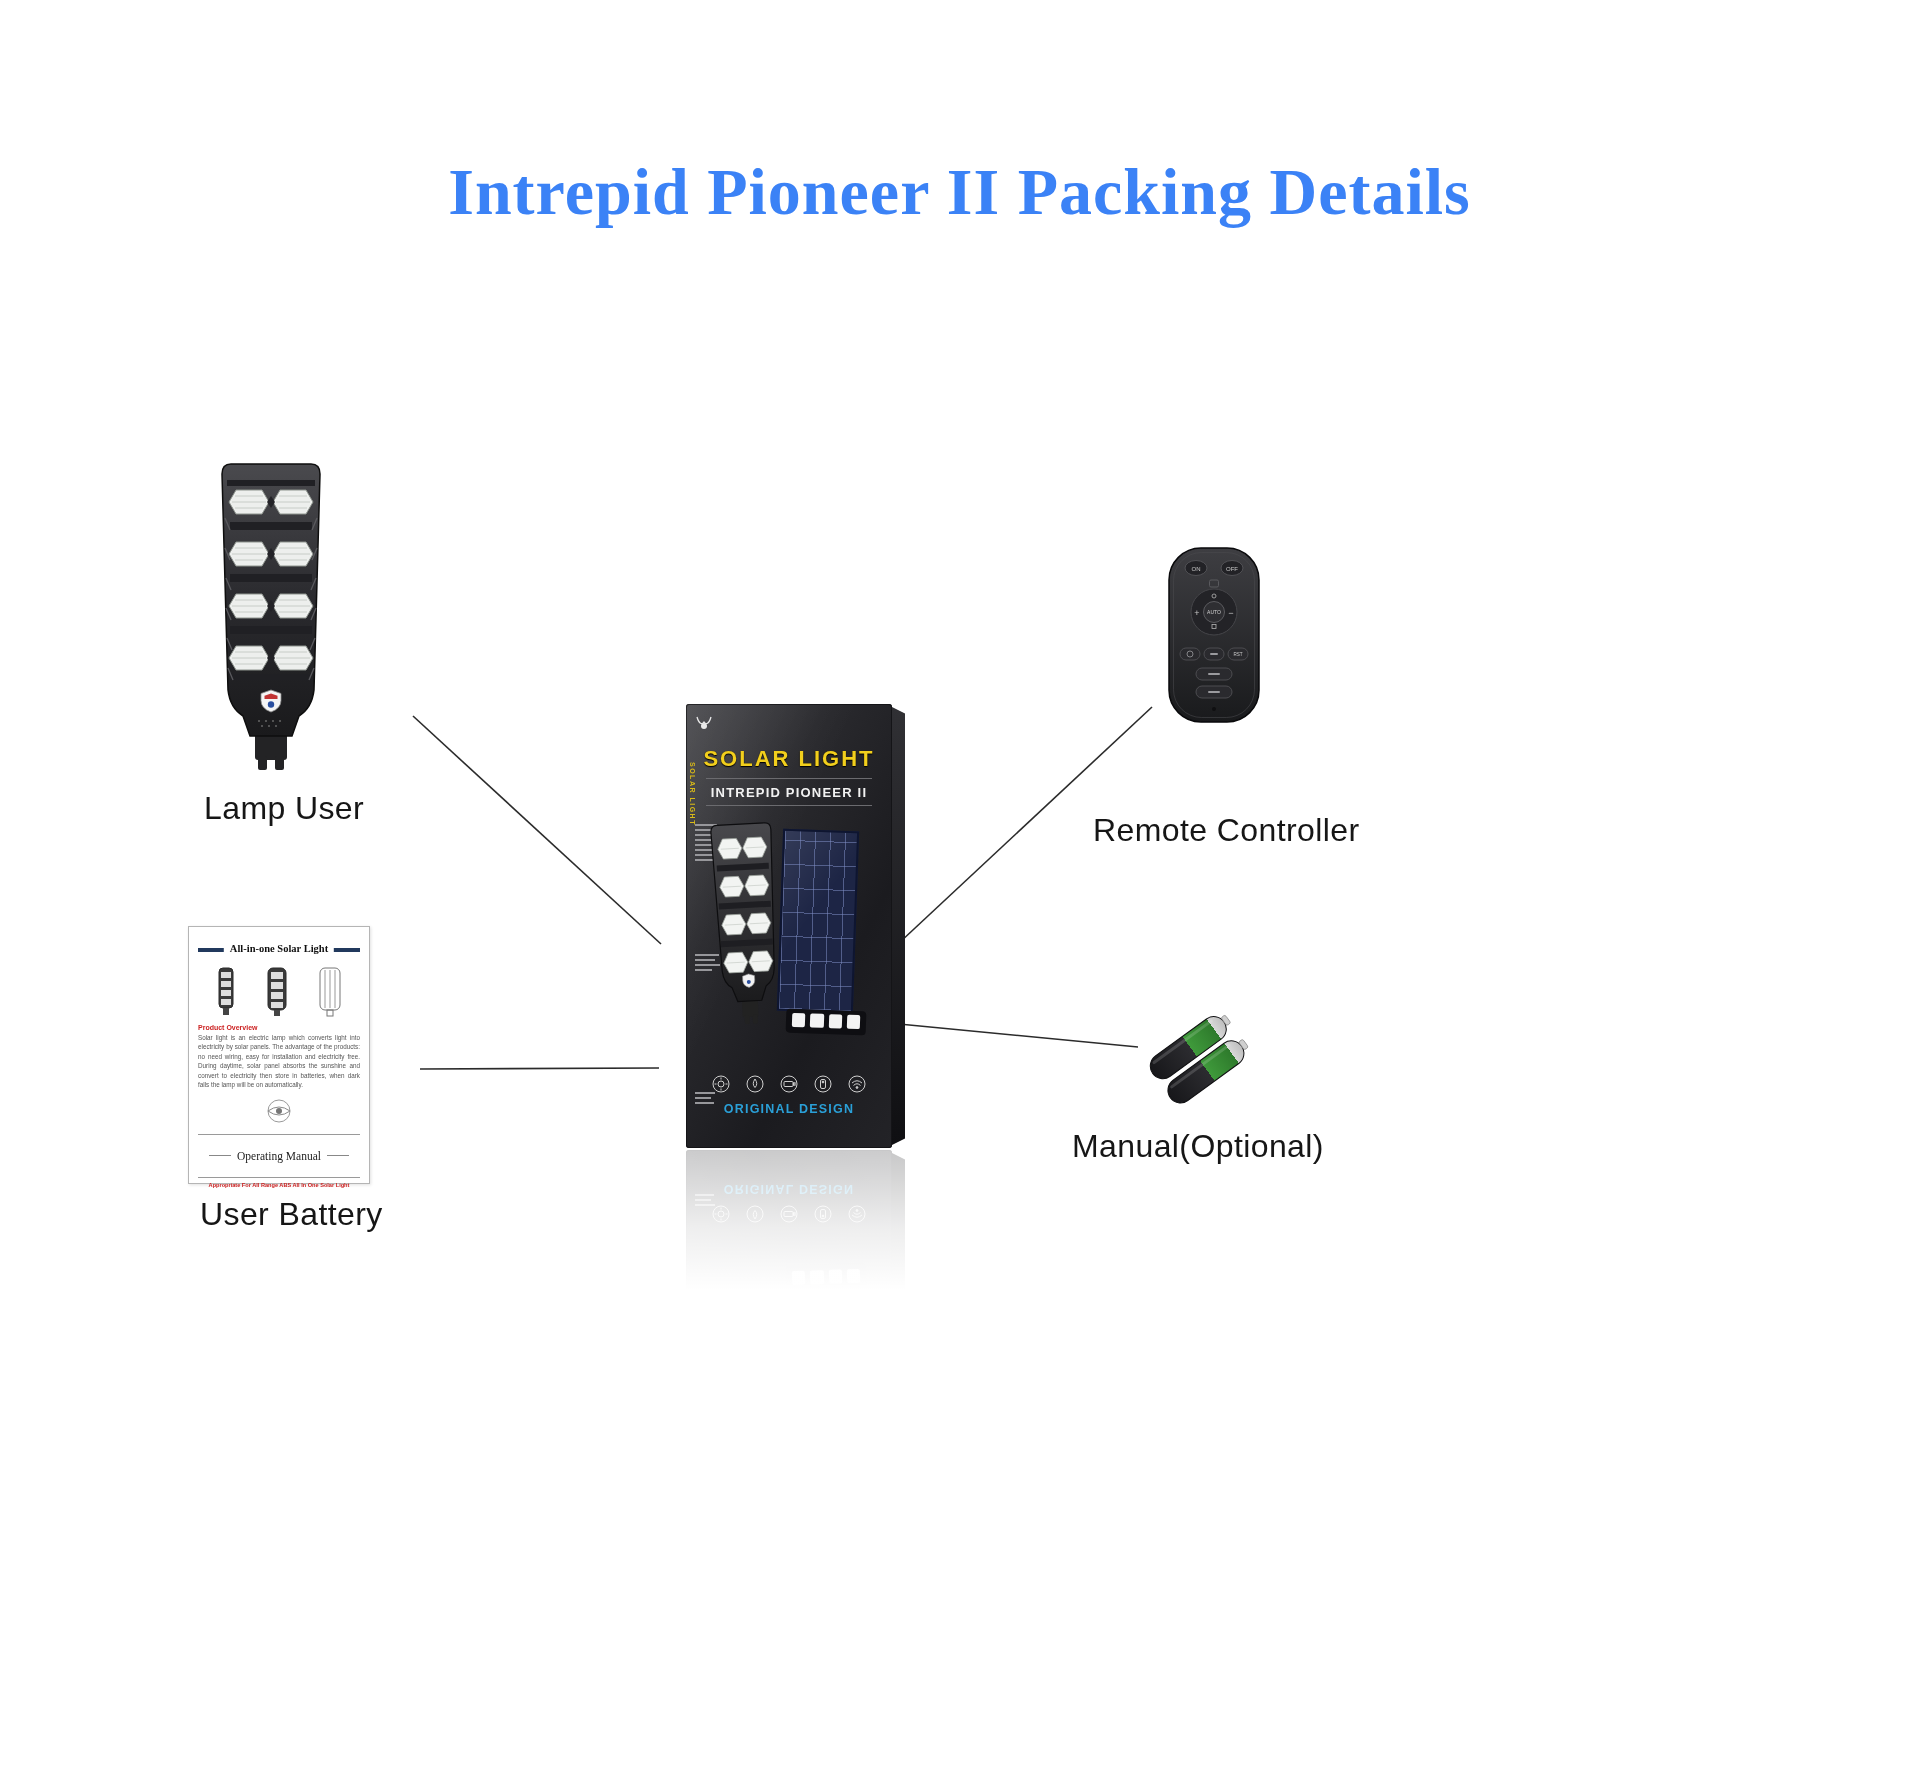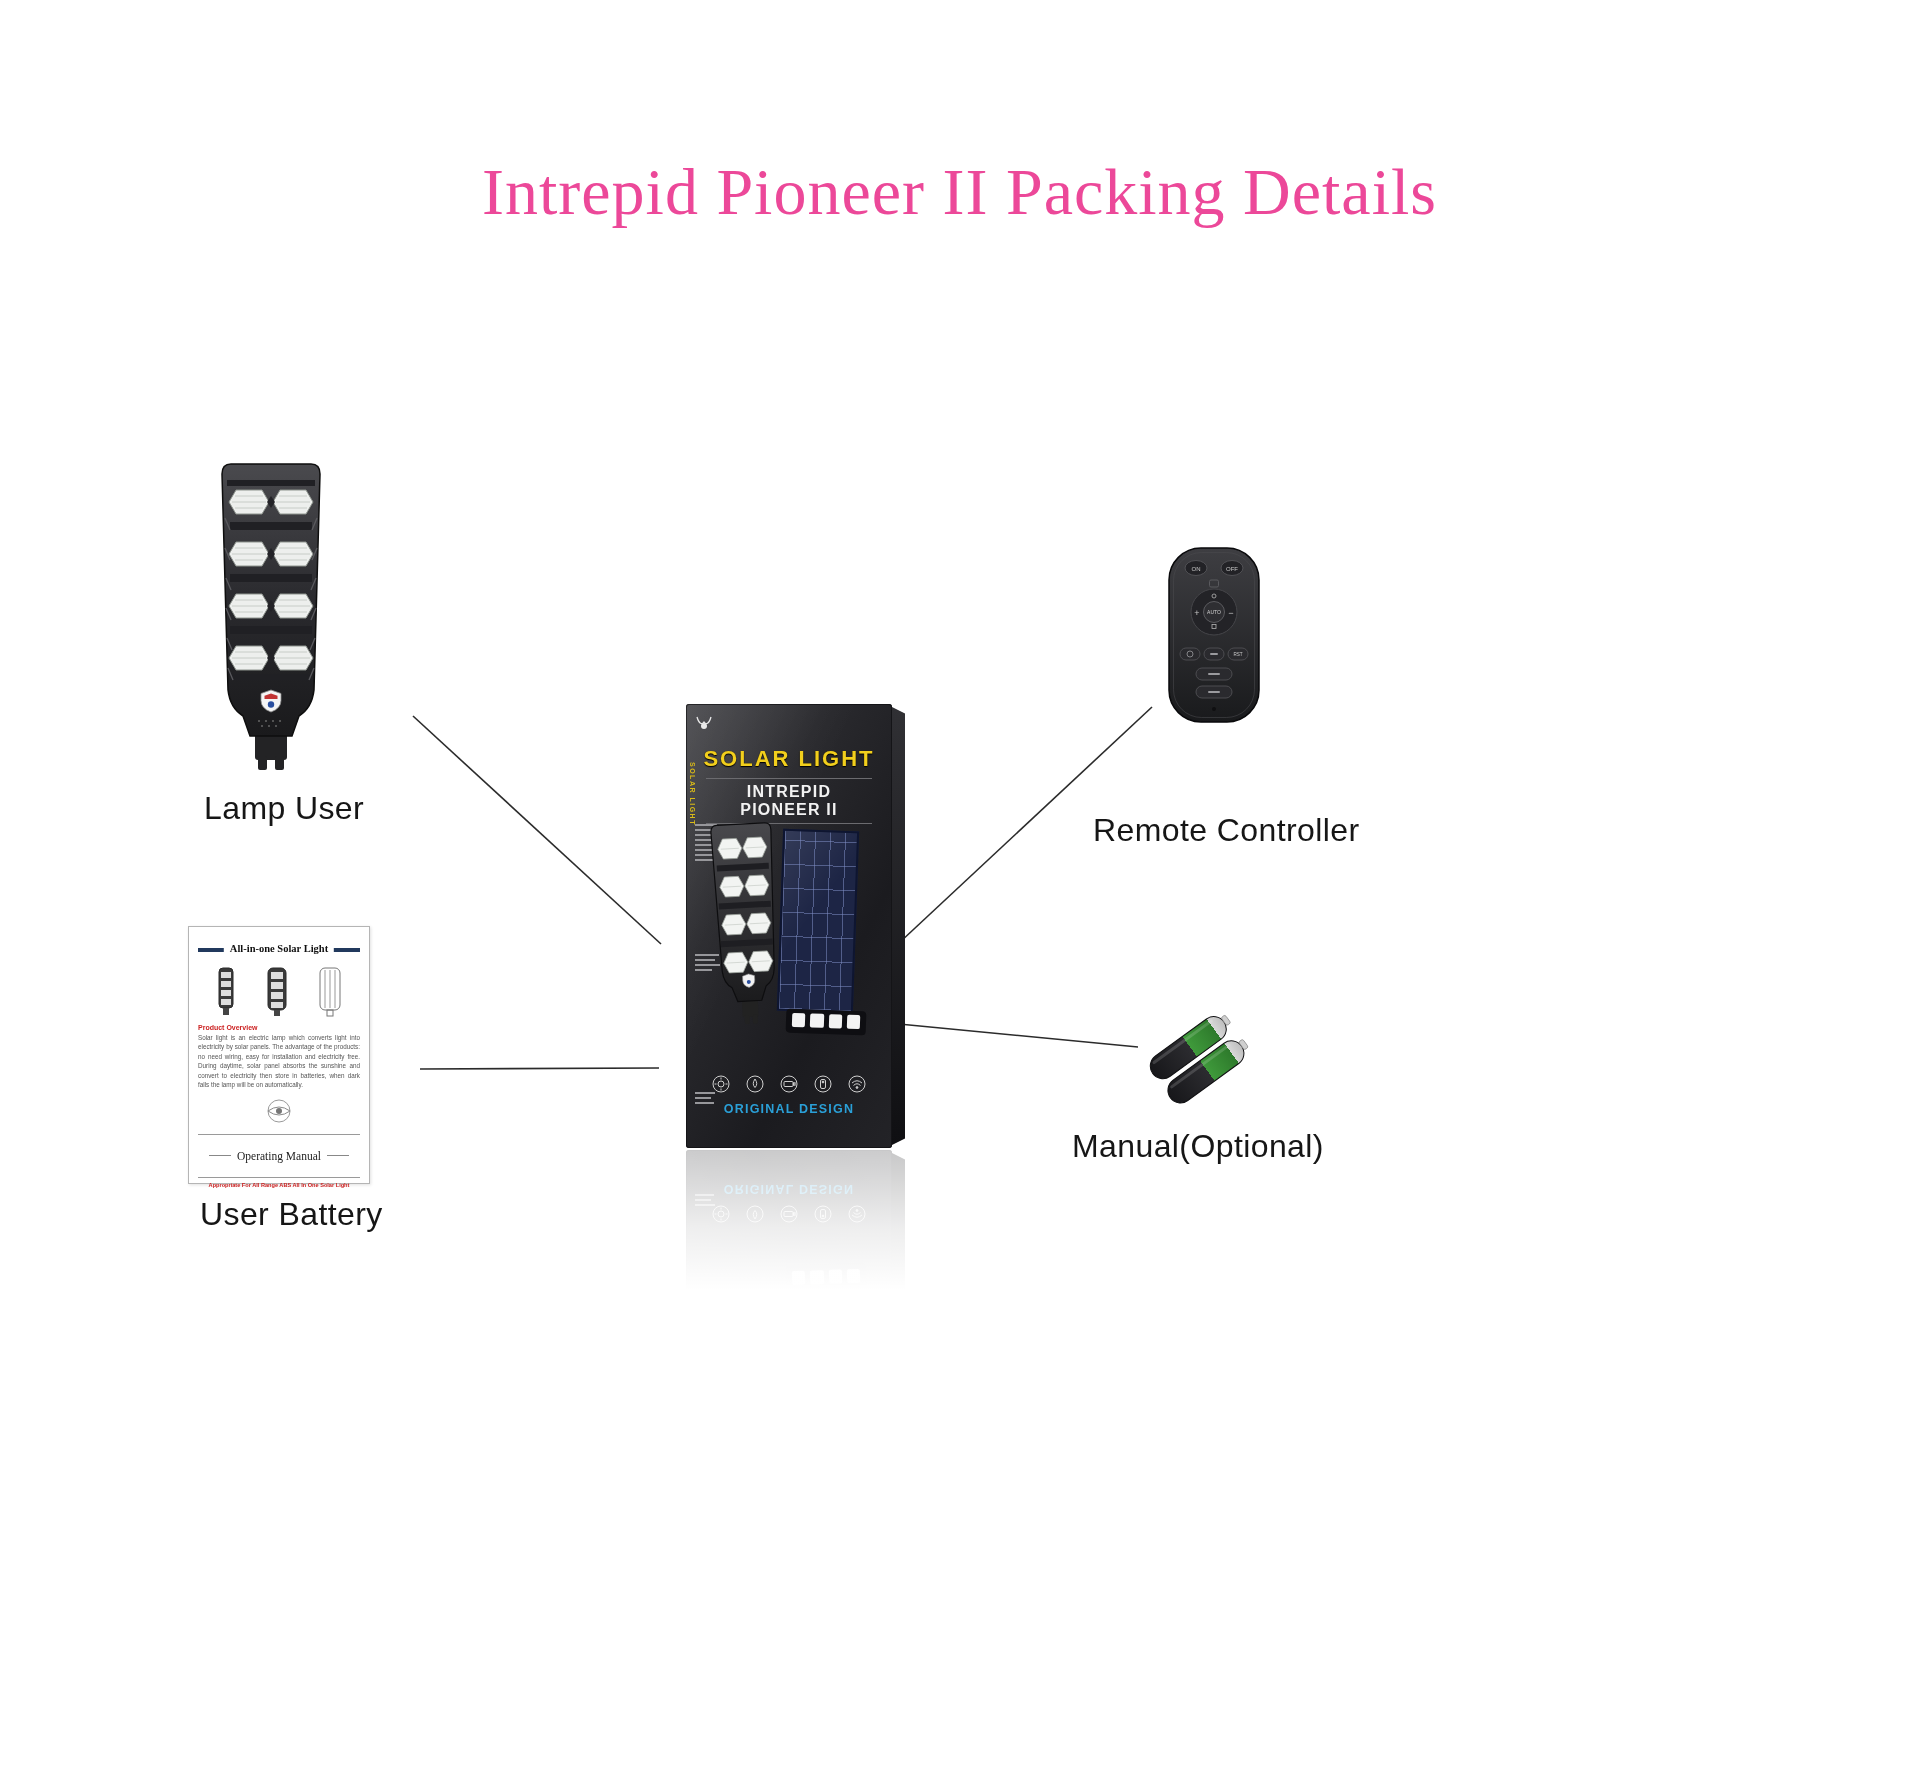--- a/index.html
+++ b/index.html
@@ -4,21 +4,21 @@
 <style>
   * { margin:0; padding:0; box-sizing:border-box; }
   html,body { background:#fff; }
   body { font-family:"Liberation Sans", sans-serif; }
 
   .stage { position:relative; width:1919px; height:1767px; background:#ffffff; overflow:hidden; }
 
   .page-title {
     position:absolute; top:154px; left:0; width:100%;
     text-align:center; font-family:"Liberation Serif", serif;
-    font-weight:400; font-size:66px; color:#ec4899; letter-spacing:1px;
+    font-weight:700; font-size:66px; color:#3b82f6; letter-spacing:1px;
   }
 
   .connectors { position:absolute; top:0; left:0; z-index:0; }
 
   .part { position:absolute; z-index:2; }
   .part-label {
     position:absolute; z-index:2; font-size:32px; color:#161616; letter-spacing:.4px;
     font-family:"Liberation Sans", sans-serif;
   }
 
@@ -44,21 +44,21 @@
   }
   .box-brand {
     position:absolute; top:42px; left:0; width:100%; text-align:center;
     color:#f2cf1d; font-weight:800; font-size:22px; letter-spacing:2px;
     text-shadow:0 1px 1px #000, 0 0 1px #3d3000;
   }
   .box-model-wrap {
     position:absolute; top:74px; left:20px; right:20px; text-align:center;
     border-top:1px solid #6b6b6f; border-bottom:1px solid #6b6b6f; padding:4px 0;
   }
-  .box-model { color:#f2f2f2; font-weight:700; font-size:16px; letter-spacing:1.2px; }
+  .box-model { color:#f2f2f2; font-weight:700; font-size:13px; letter-spacing:1.2px; }
   .box-panel {
     position:absolute; left:94px; top:126px; width:76px; height:182px; z-index:1;
     background-color:#1d2545;
     background-image:
       repeating-linear-gradient(90deg, rgba(125,140,195,.55) 0 1px, transparent 1px 15px),
       repeating-linear-gradient(0deg, rgba(125,140,195,.55) 0 1px, transparent 1px 24px),
       linear-gradient(125deg, rgba(255,255,255,.10), rgba(255,255,255,0) 45%);
     border:2px solid #0e1530; transform:rotate(2deg);
   }
   .box-lamp { position:absolute; left:10px; top:116px; z-index:2; transform:rotate(-3deg); }

